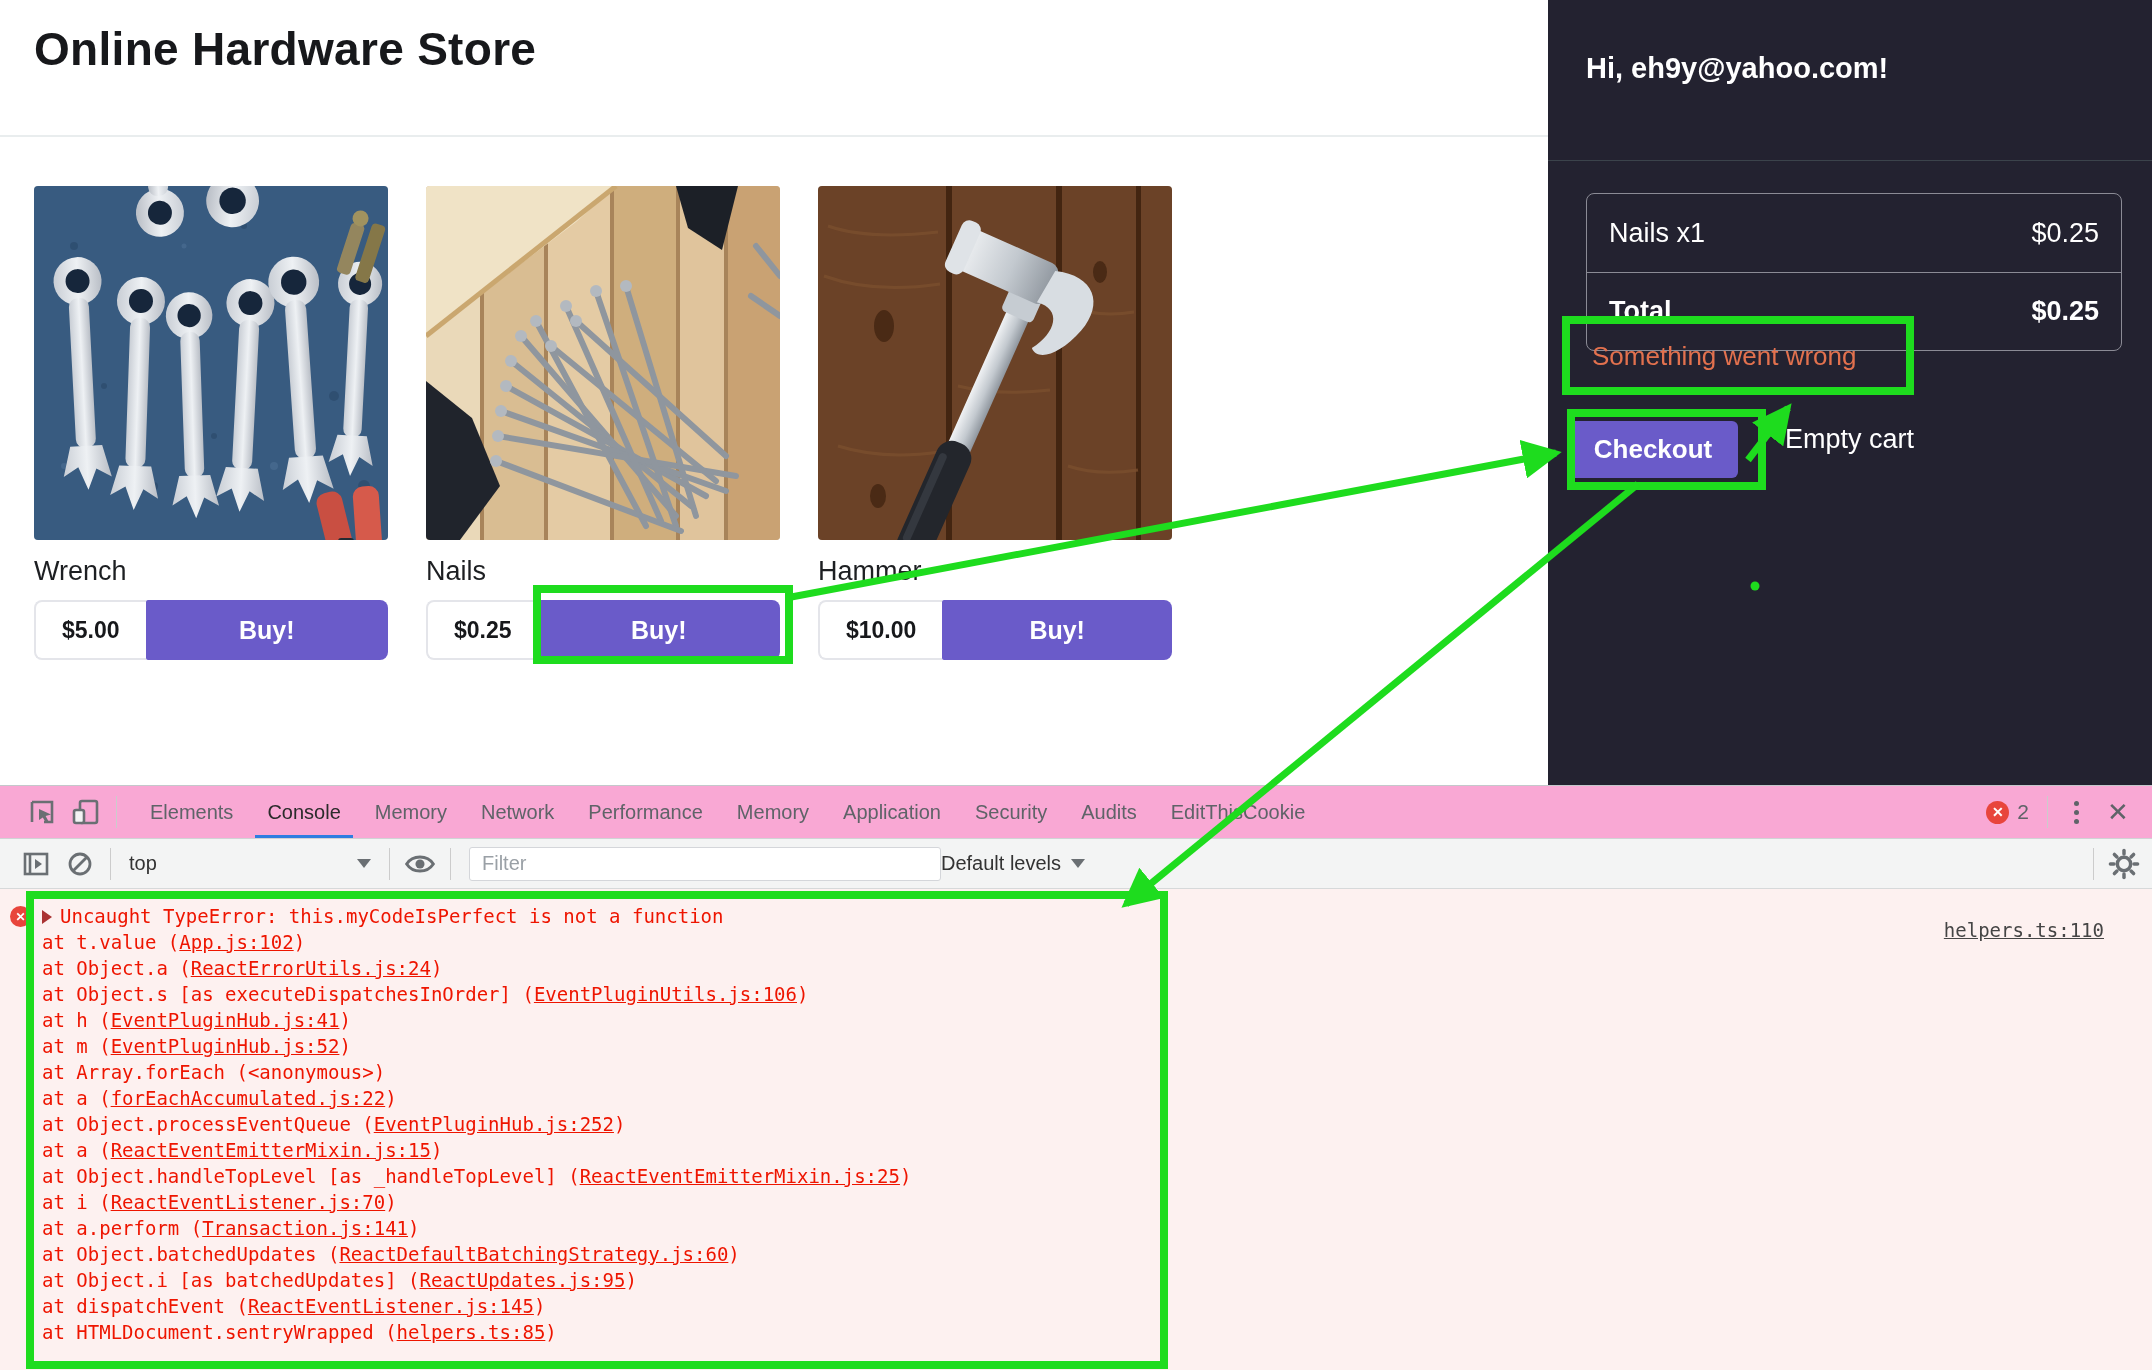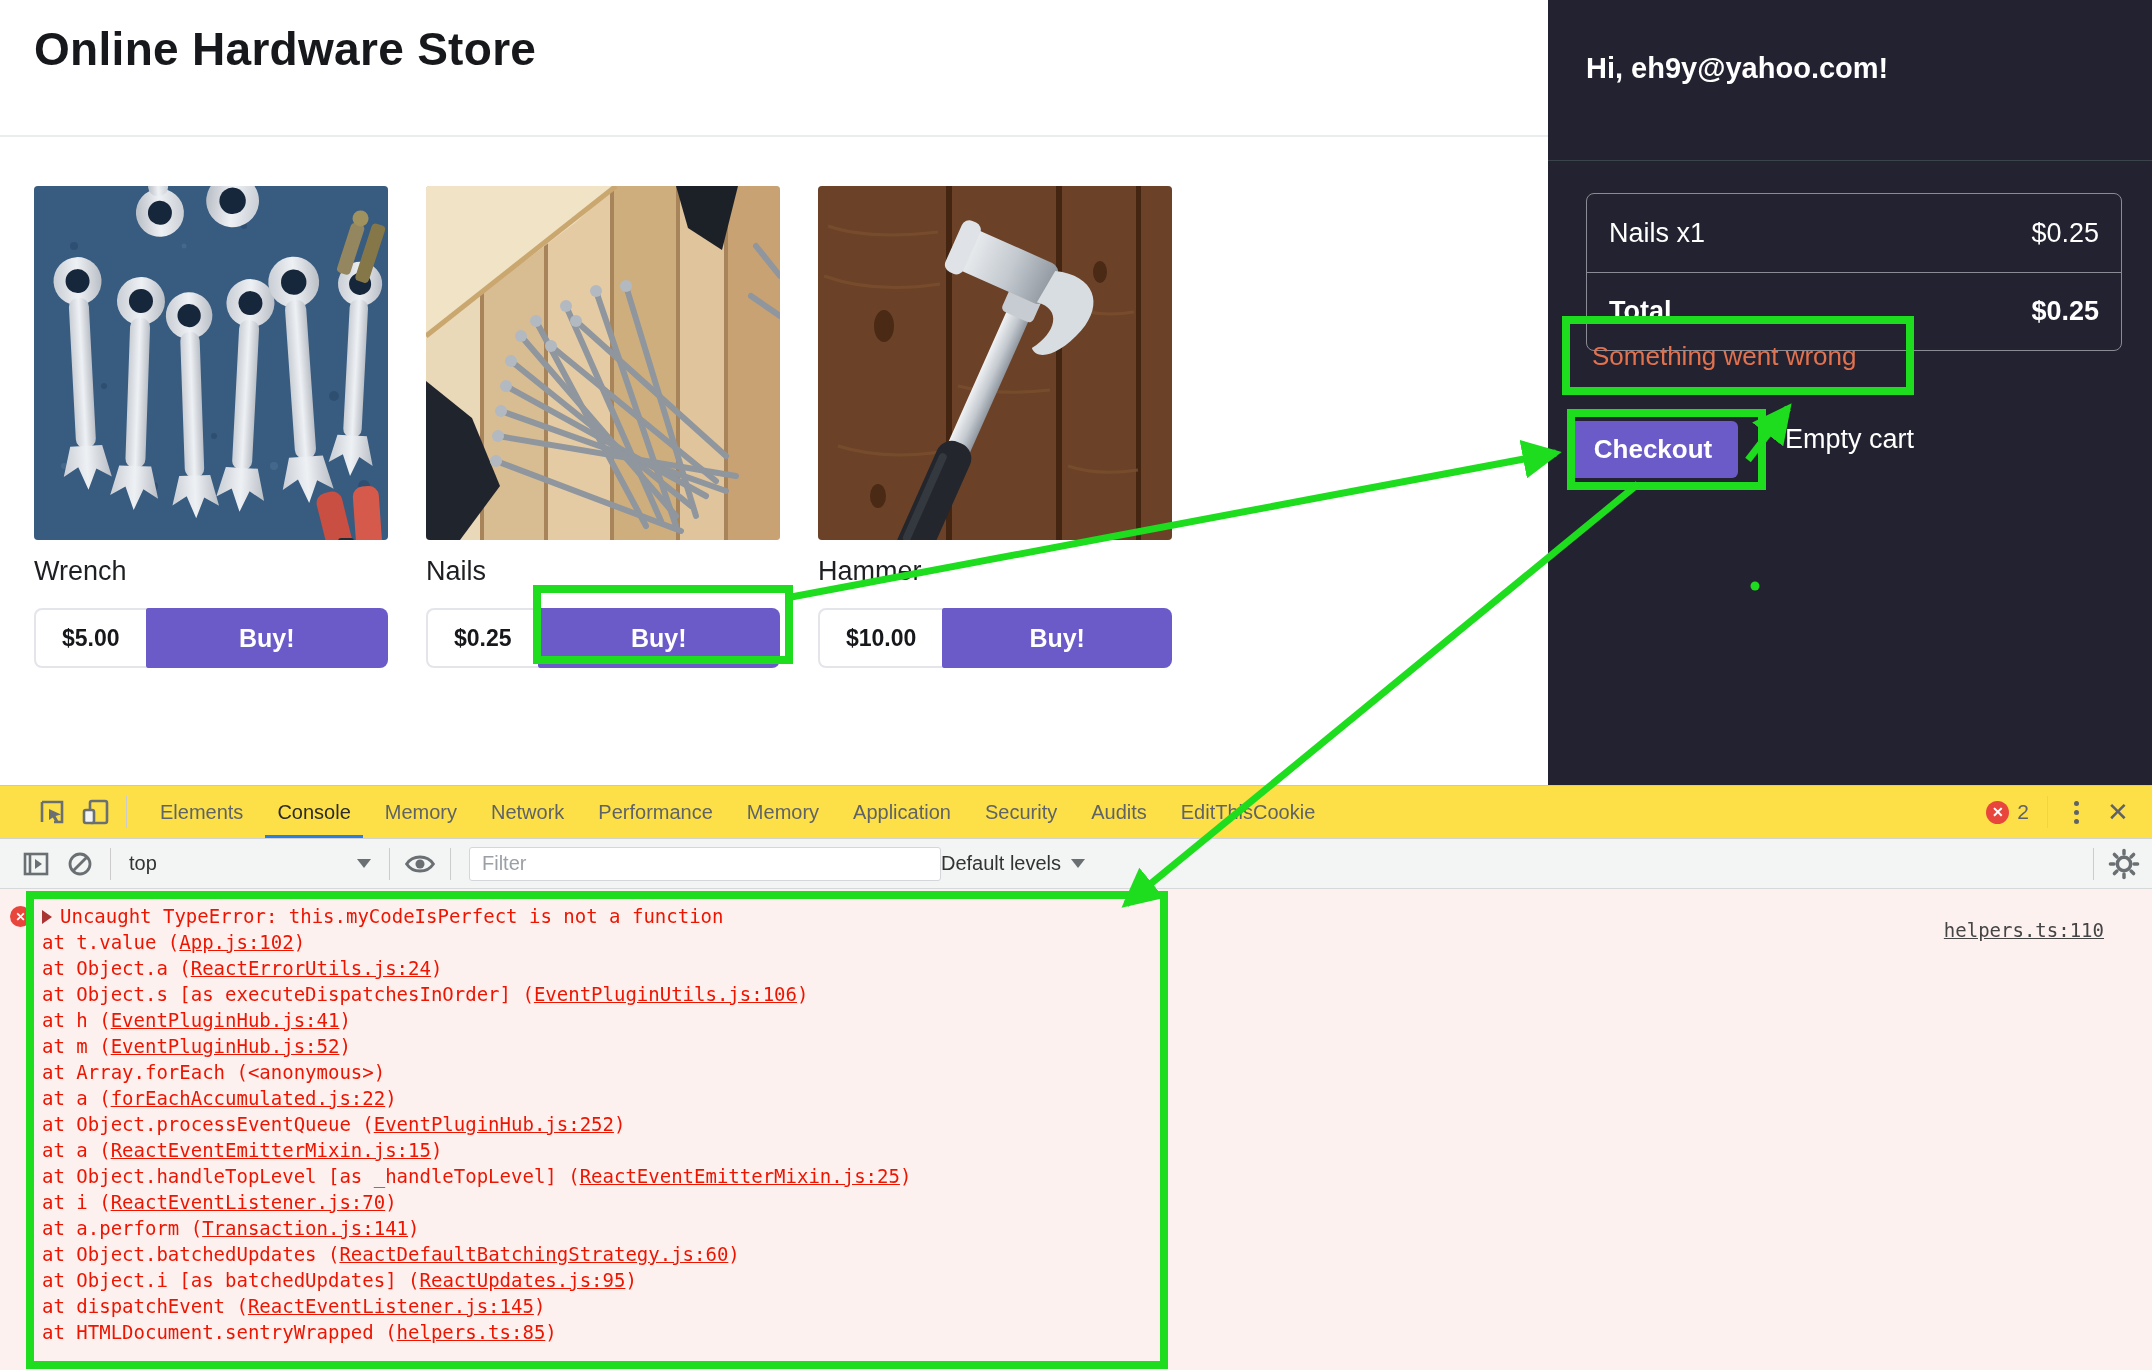--- a/index.html
+++ b/index.html
@@ -17,42 +17,42 @@
 
   
   .storefront{position:absolute;left:0;top:0;width:1548px;height:785px;background:#fff;}
   .store-header{position:absolute;left:0;top:0;width:1548px;height:137px;border-bottom:2px solid #e9edee;}
   .store-title{position:absolute;left:34px;top:22px;font-size:46px;font-weight:800;letter-spacing:.3px;color:#17181b;}
   .products{position:absolute;left:34px;top:186px;display:flex;gap:38px;}
   .product-card{width:354px;}
   .product-image{width:354px;height:354px;border-radius:4px;overflow:hidden;background:#ddd;}
   .product-image svg{display:block;}
   .product-name{margin-top:16px;height:40px;font-size:27px;color:#1d1f22;}
-  .purchase-row{display:flex;height:60px;margin-top:12px;}
+  .purchase-row{display:flex;height:60px;margin-top:4px;}
   .price-box{display:flex;align-items:center;justify-content:center;padding:0 26px;background:#fff;
     border:2px solid #e4e5ea;border-right:none;border-radius:8px 0 0 8px;font-size:23px;font-weight:700;color:#17181b;}
   .buy-button{flex:1;display:flex;align-items:center;justify-content:center;background:var(--accent-purple,#6a5bc9);
     color:#fff;font-size:25px;font-weight:700;border:none;border-radius:2px 8px 8px 2px;cursor:pointer;}
 
   
   .sidebar{position:absolute;left:1548px;top:0;width:604px;height:785px;background:var(--sidebar-bg,#232230);color:#fff;}
   .greeting{position:absolute;left:38px;top:52px;font-size:29px;font-weight:700;}
   .sidebar-divider{position:absolute;left:0;top:160px;width:604px;border-top:1px solid #3b434b;}
   .cart{position:absolute;left:38px;top:193px;width:536px;border:1px solid #8b8b95;border-radius:8px;overflow:hidden;}
   .cart-row{display:flex;justify-content:space-between;align-items:center;height:78px;padding:0 22px;font-size:27px;}
   .cart-row.total{border-top:1px solid #8b8b95;font-weight:700;}
   .sidebar-error{position:absolute;left:44px;top:334px;height:44px;display:flex;align-items:center;
     color:var(--warning-orange,#e2714e);font-size:26px;}
   .checkout-button{position:absolute;left:20px;top:421px;width:170px;height:57px;border:none;border-radius:6px;
     background:var(--accent-purple,#6a5bc9);color:#fff;font-size:26px;font-weight:700;cursor:pointer;}
   .empty-cart{position:absolute;left:237px;top:424px;font-size:27px;color:#fff;cursor:pointer;}
 
   
   .devtools{position:absolute;left:0;top:785px;width:2152px;height:585px;background:var(--error-bg,#fdf1f0);border-top:1px solid #c4c8cb;}
-  .dt-tabbar{display:flex;align-items:center;height:53px;background:#fde047;border-bottom:1px solid #d0d3d5;padding-left:30px;}
+  .dt-tabbar{display:flex;align-items:center;height:53px;background:#f9a8d4;border-bottom:1px solid #d0d3d5;padding-left:20px;}
   .dt-iconbtn{display:flex;align-items:center;justify-content:center;width:44px;height:44px;cursor:pointer;flex:none;}
   .dt-vdivider{width:1px;height:32px;background:#ccc;margin:0 8px;flex:none;}
   .dt-tabs{display:flex;height:100%;margin-left:8px;}
   .dt-tab{display:flex;align-items:center;height:100%;padding:0 17px;font-size:20px;color:#5f6368;position:relative;cursor:pointer;white-space:nowrap;}
   .dt-tab.active{color:#2b2b2b;}
   .dt-tab.active::after{content:"";position:absolute;left:5px;right:5px;bottom:0;height:3px;background:var(--tab-active-blue,#2e7de0);}
   .dt-right{margin-left:auto;display:flex;align-items:center;padding-right:12px;}
   .error-badge{display:flex;align-items:center;gap:8px;margin-right:10px;cursor:pointer;}
   .error-badge .bubble{width:23px;height:23px;border-radius:50%;background:#e8453c;color:#fff;font-size:14px;font-weight:700;
     display:flex;align-items:center;justify-content:center;}

